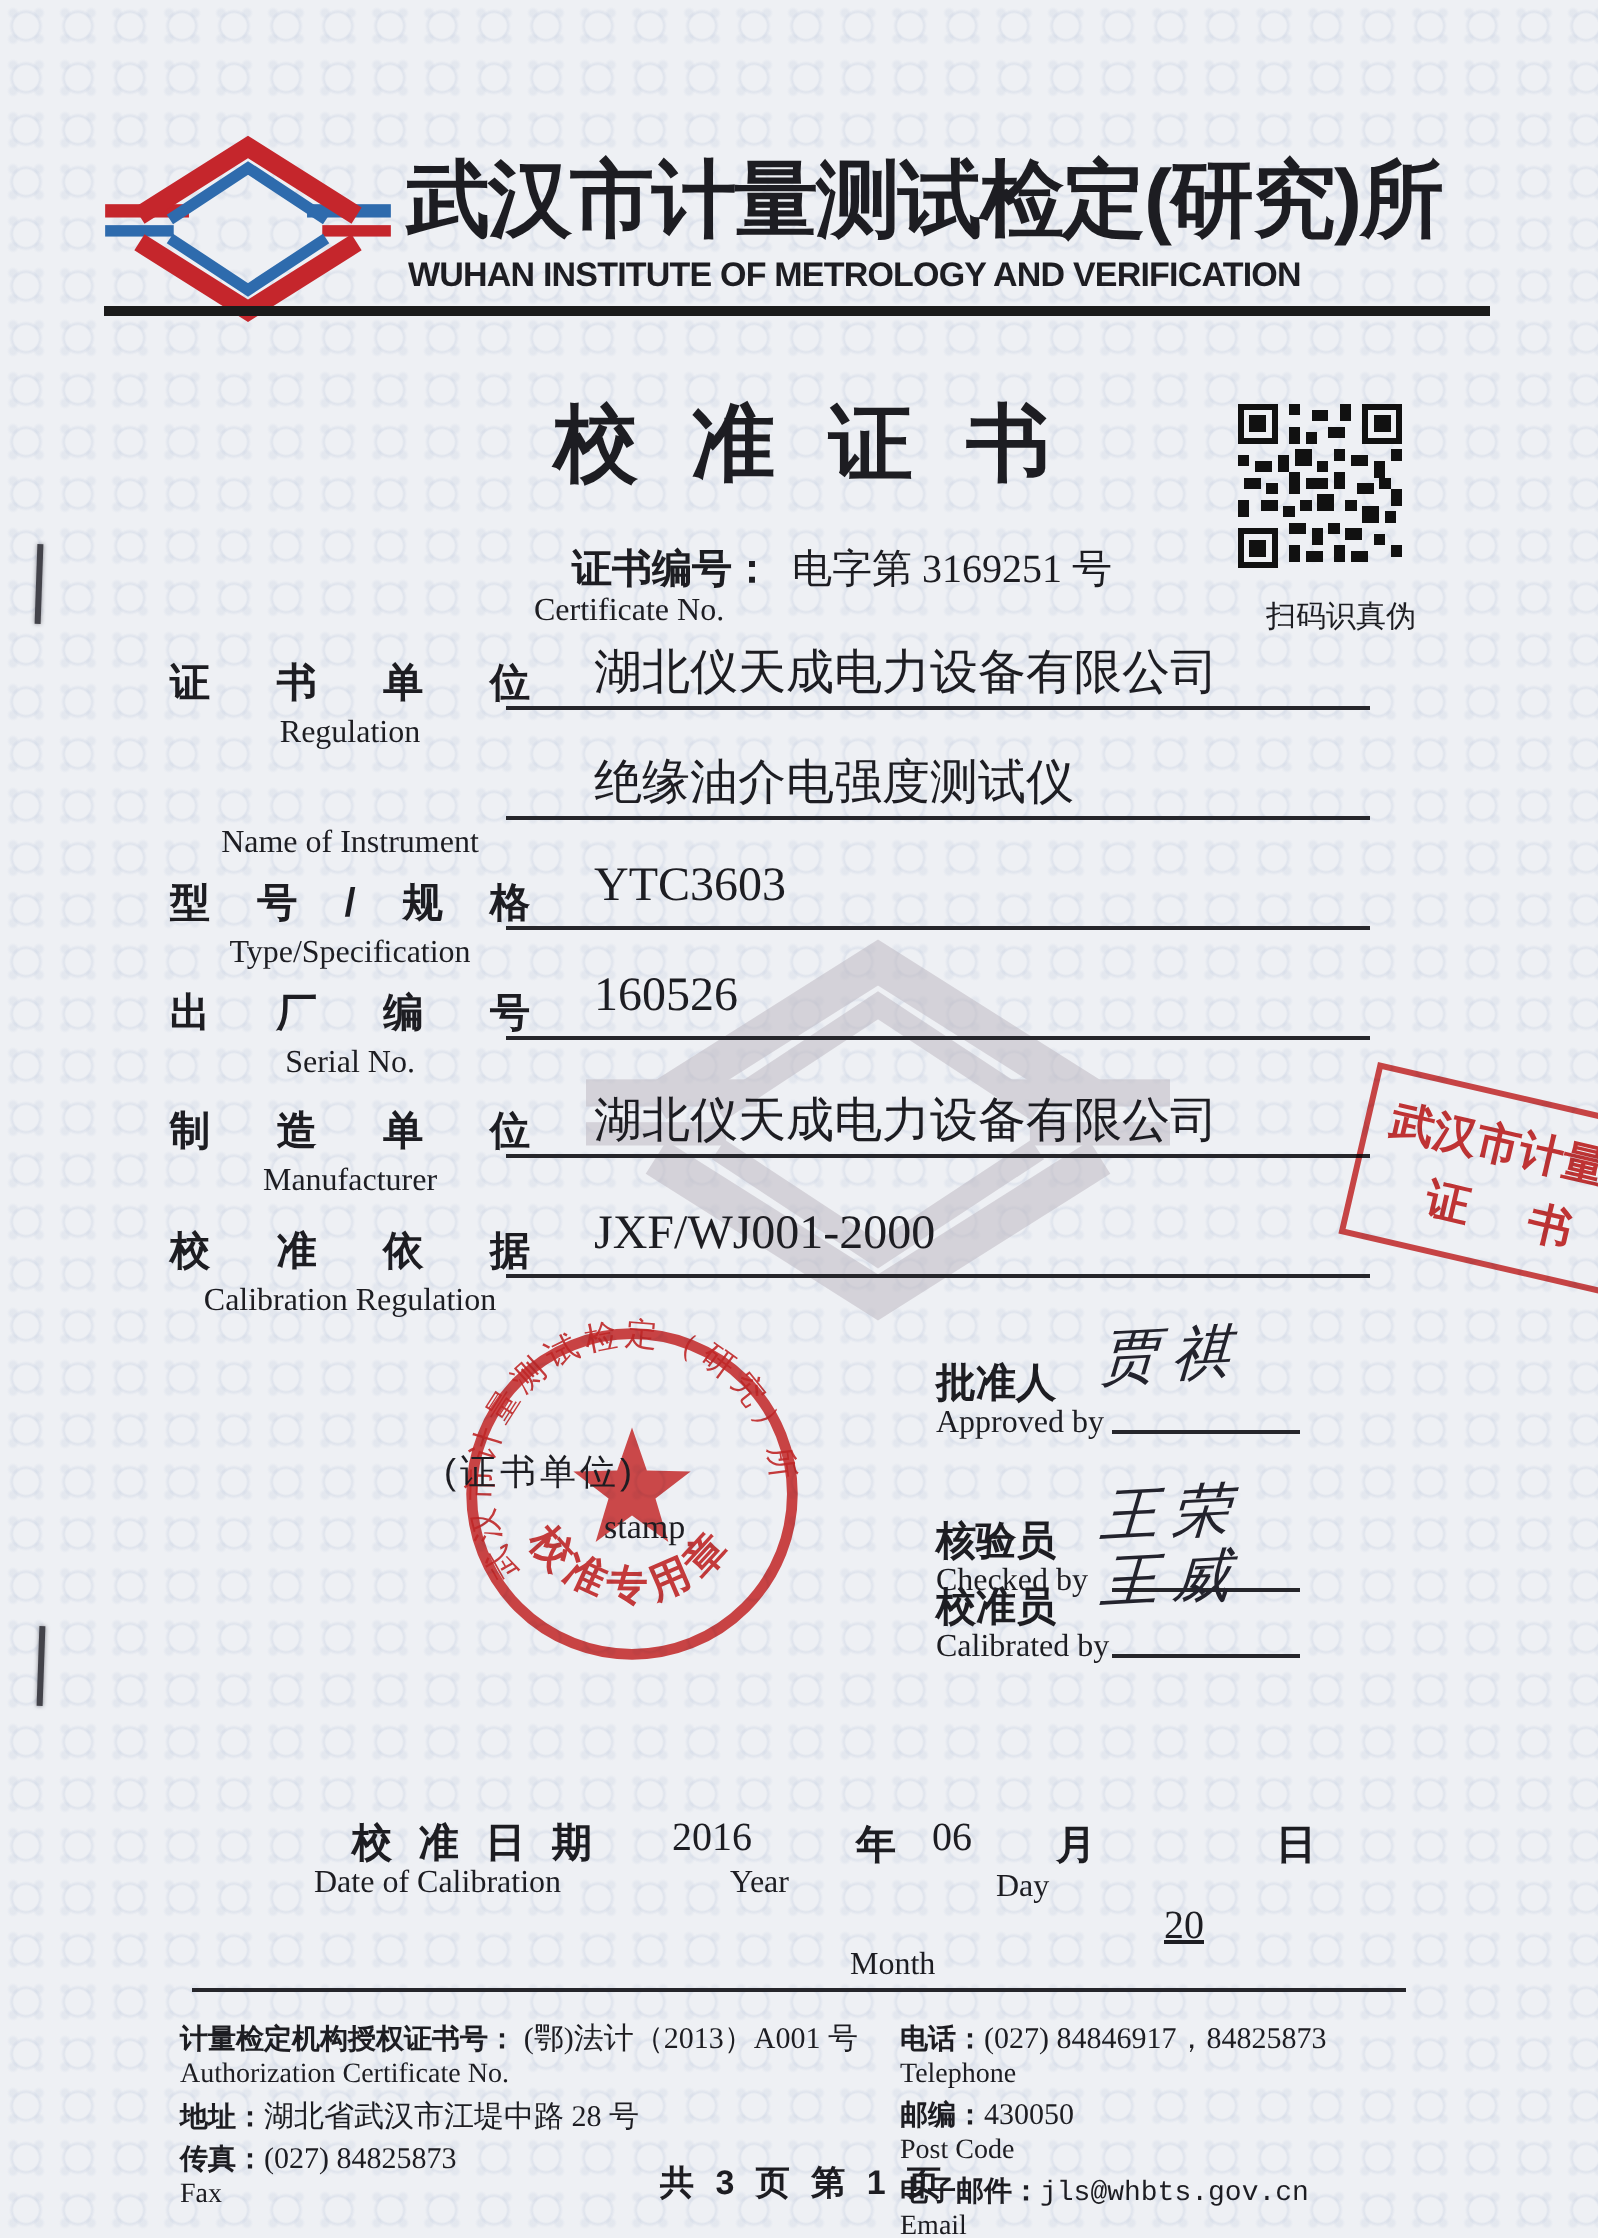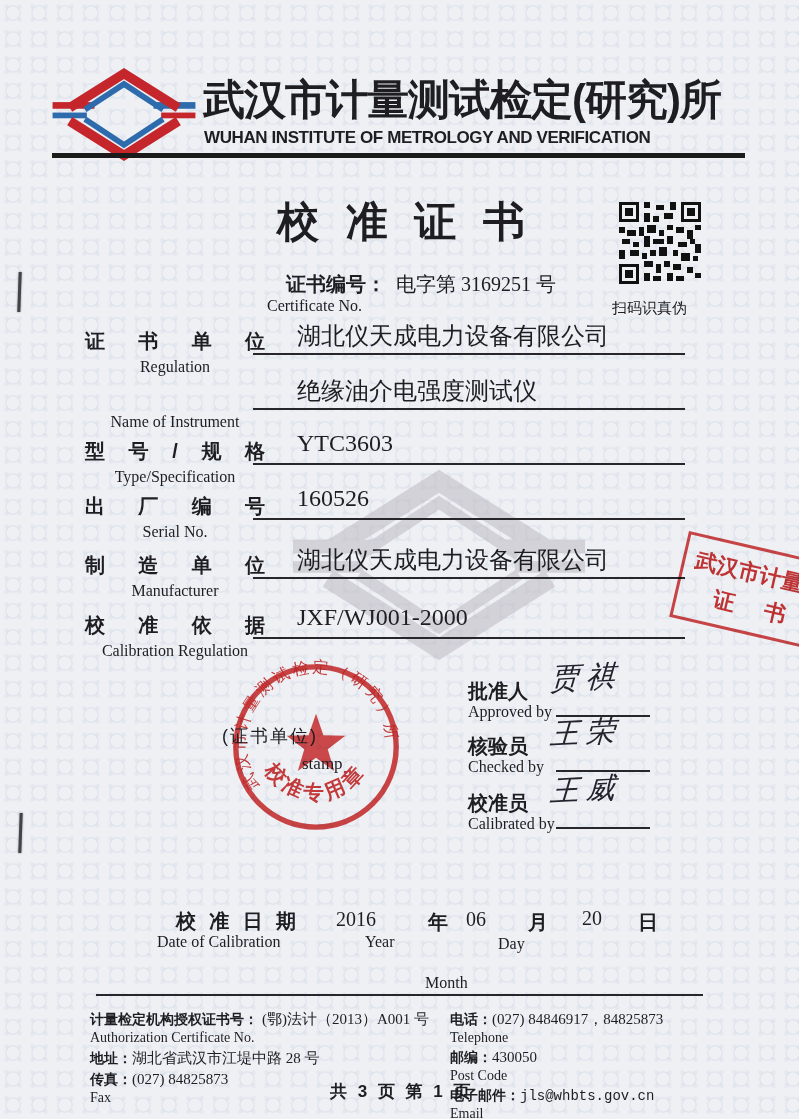--- a/index.html
+++ b/index.html
@@ -21,21 +21,21 @@
   .hdr-rule{left:52px;top:153px;width:693px;height:5px;background:#1b1b1b;}
   
   .doc-title{left:277px;top:194px;width:248px;font-size:42px;font-weight:bold;text-align:justify;text-align-last:justify;text-justify:inter-character;}
   .doc-title-en{left:277px;top:243px;width:248px;text-align:center;font-size:19px;}
   .certno-row{left:270px;top:271px;font-size:20px;white-space:nowrap;margin-left:16px;}
   .certno-row .lab{font-weight:bold;}
   .certno-row .val{font-family:"Liberation Serif",serif;margin-left:10px;}
   .certno-en{left:267px;top:297px;font-size:16px;}
   
   .qr-box{left:619px;top:200px;width:82px;height:86px;}
-  .qr-caption{left:612px;top:299px;width:96px;text-align:left;font-size:15px;}
+  .qr-caption{left:612px;top:299px;width:96px;text-align:right;font-size:15px;}
   
   .wm{left:293px;top:460px;width:292px;height:208px;opacity:.5;}
   
   .frow{left:85px;width:620px;height:56px;}
   .frow .lab-cn{position:absolute;left:0;top:6px;width:180px;font-size:20px;font-weight:600;text-align:justify;text-align-last:justify;text-justify:inter-character;}
   .frow .val{position:absolute;left:183px;top:-2px;font-size:24px;font-family:"Liberation Serif",serif;white-space:nowrap;margin-left:29px;}
   .frow .fline{position:absolute;left:168px;top:31px;width:432px;height:2px;background:#26262b;}
   .frow .lab-en{position:absolute;left:0;top:36px;width:180px;text-align:center;font-size:16px;font-family:"Liberation Serif",serif;}
   
   .srow{left:468px;width:240px;height:54px;}
@@ -225,40 +225,40 @@
   </svg>
   <div class="abs cjk stamp-print-cn">(证书单位)</div>
   <div class="abs stamp-print-en">stamp</div>
 
   <div class="abs srow" style="top:678px;">
     <div class="lab-cn cjk">批准人</div>
     <div class="lab-en">Approved by</div>
     <div class="sline"></div>
     <div class="sig">贾祺</div>
   </div>
-  <div class="abs srow" style="top:733px;">
+  <div class="abs srow" style="top:757px;">
     <div class="lab-cn cjk">核验员</div>
     <div class="lab-en">Checked by</div>
     <div class="sline"></div>
     <div class="sig">王荣</div>
   </div>
   <div class="abs srow" style="top:790px;">
     <div class="lab-cn cjk">校准员</div>
     <div class="lab-en">Calibrated by</div>
     <div class="sline"></div>
     <div class="sig">王威</div>
   </div>
 
   <div class="abs cjk date-cn">校准日期</div>
   <div class="abs date-en">Date of Calibration</div>
   <div class="abs dt" style="left:336px;top:908px;">2016</div>
   <div class="abs du cjk" style="left:428px;top:909px;">年</div>
   <div class="abs dt" style="left:466px;top:908px;">06</div>
   <div class="abs du cjk" style="left:528px;top:909px;">月</div>
-  <div class="abs dt" style="left:582px;top:907px;">20</div>
+  <div class="abs dt" style="left:582px;top:952px;text-decoration:underline;">20</div>
   <div class="abs du cjk" style="left:638px;top:909px;">日</div>
   <div class="abs de" style="left:365px;top:933px;">Year</div>
   <div class="abs de" style="left:425px;top:974px;text-align:center;">Month</div>
   <div class="abs de" style="left:498px;top:935px;">Day</div>
 
   <div class="abs ft-rule"></div>
 
   <div class="abs fcol" style="left:90px;top:1010px;">
     <div class="fitem">
       <div class="cn cjk"><span>计量检定机构授权证书号：</span> <span class="v">(鄂)法计（2013）A001 号</span></div>

